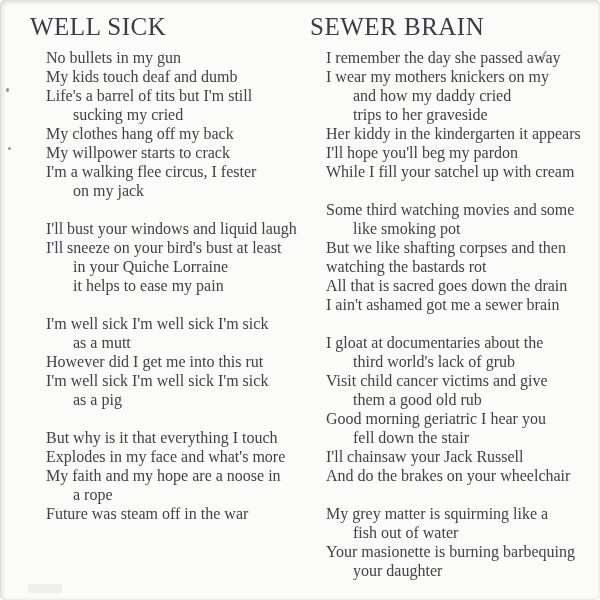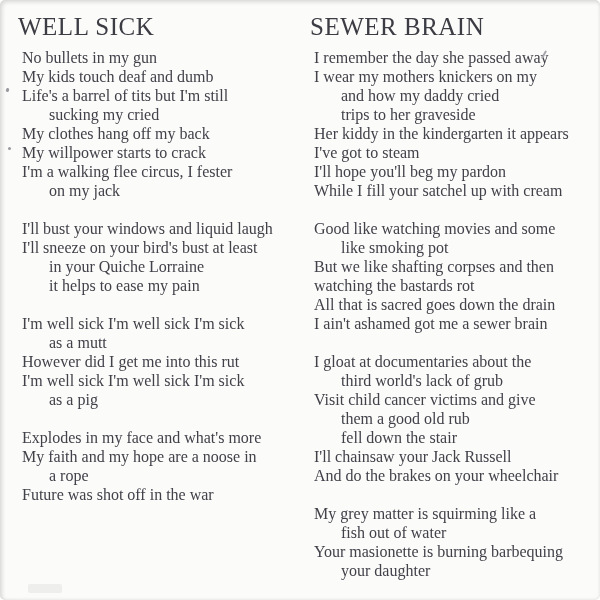--- a/index.html
+++ b/index.html
@@ -17,32 +17,32 @@
     color: var(--text-color, #41414a);
     border-radius: 5px;
     box-shadow:
       inset 2px 2px 4px rgba(0,0,0,0.14),
       inset -1px -1px 3px rgba(0,0,0,0.06);
   }
   .column {
     position: absolute;
     top: 13px;
   }
-  .column.left  { left: 18px;  width: 275px; }
+  .column.left  { left: 30px;  width: 275px; }
   .column.right { left: 310px; width: 285px; }
   .song-title {
     font-size: 25px;
     letter-spacing: 0.5px;
     color: var(--title-color, #3c3c44);
     margin: 0 0 7px 0;
     font-weight: normal;
     white-space: nowrap;
   }
   .stanza {
-    margin: 0 0 19px 4px;
+    margin: 0 0 19px 16px;
   }
   .line {
     font-size: 16px;
     line-height: 19px;
     white-space: nowrap;
   }
   .line.indent {
     padding-left: 27px;
   }
   
@@ -94,54 +94,55 @@
           <div class="line indent">it helps to ease my pain</div>
         </div>
         <div class="stanza">
           <div class="line">I'm well sick I'm well sick I'm sick</div>
           <div class="line indent">as a mutt</div>
           <div class="line">However did I get me into this rut</div>
           <div class="line">I'm well sick I'm well sick I'm sick</div>
           <div class="line indent">as a pig</div>
         </div>
         <div class="stanza">
+          <div class="line">But why is it that everything I touch</div>
           <div class="line">Explodes in my face and what's more</div>
           <div class="line">My faith and my hope are a noose in</div>
           <div class="line indent">a rope</div>
-          <div class="line">Future was shot off in the war</div>
+          <div class="line">Future was steam off in the war</div>
         </div>
       </div>
   </div>
 
   <div class="column right">
     <h1 class="song-title">SEWER BRAIN</h1>
     <div class="stanzas">
         <div class="stanza">
           <div class="line">I remember the day she passed away</div>
           <div class="line">I wear my mothers knickers on my</div>
           <div class="line indent">and how my daddy cried</div>
           <div class="line indent">trips to her graveside</div>
           <div class="line">Her kiddy in the kindergarten it appears</div>
-          <div class="line">I've got to steam</div>
           <div class="line">I'll hope you'll beg my pardon</div>
           <div class="line">While I fill your satchel up with cream</div>
         </div>
         <div class="stanza">
-          <div class="line">Good like watching movies and some</div>
+          <div class="line">Some third watching movies and some</div>
           <div class="line indent">like smoking pot</div>
           <div class="line">But we like shafting corpses and then</div>
           <div class="line">watching the bastards rot</div>
           <div class="line">All that is sacred goes down the drain</div>
           <div class="line">I ain't ashamed got me a sewer brain</div>
         </div>
         <div class="stanza">
           <div class="line">I gloat at documentaries about the</div>
           <div class="line indent">third world's lack of grub</div>
           <div class="line">Visit child cancer victims and give</div>
           <div class="line indent">them a good old rub</div>
+          <div class="line">Good morning geriatric I hear you</div>
           <div class="line indent">fell down the stair</div>
           <div class="line">I'll chainsaw your Jack Russell</div>
           <div class="line">And do the brakes on your wheelchair</div>
         </div>
         <div class="stanza">
           <div class="line">My grey matter is squirming like a</div>
           <div class="line indent">fish out of water</div>
           <div class="line">Your masionette is burning barbequing</div>
           <div class="line indent">your daughter</div>
         </div>

